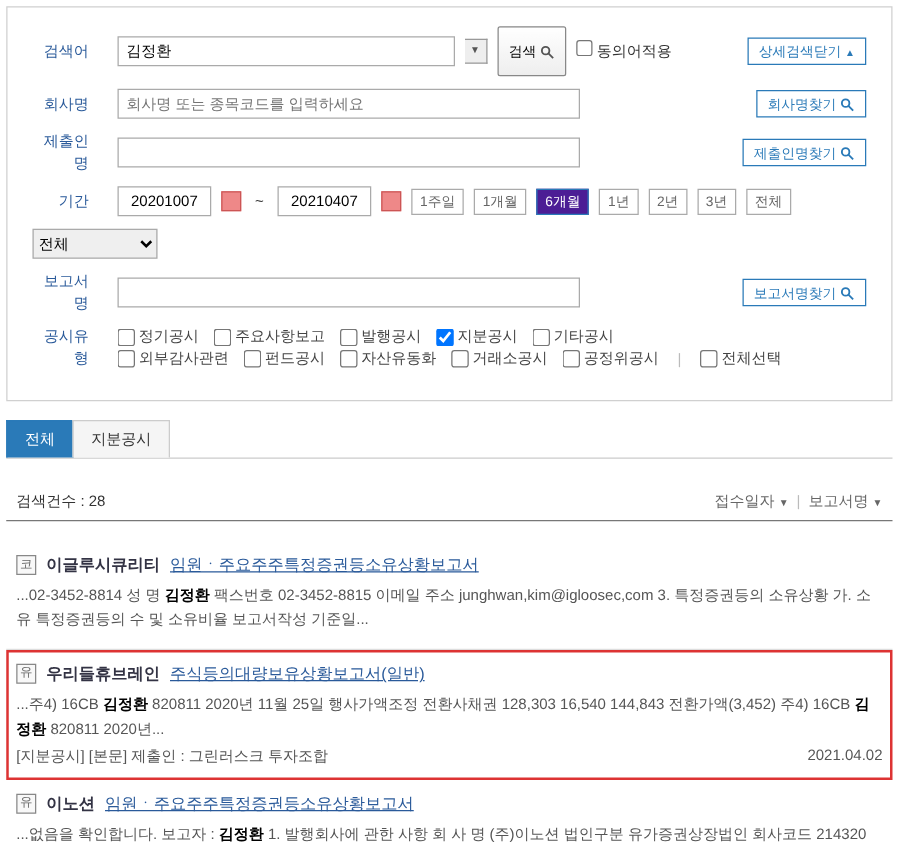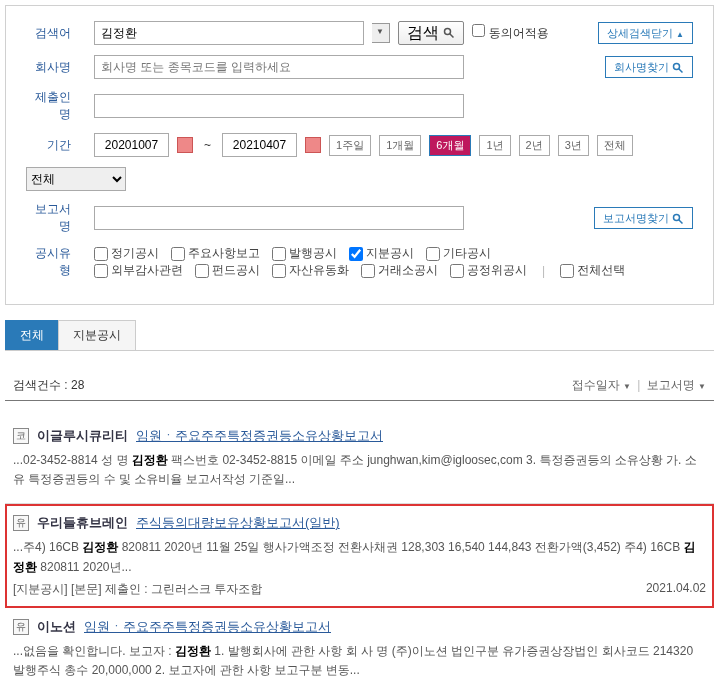--- a/index.html
+++ b/index.html
@@ -7,24 +7,24 @@
 .search-panel{border:1px solid #d0d0d0;margin:5px;padding:15px 20px}
 .row{display:flex;align-items:center;margin-bottom:10px;gap:8px}
 .label{width:60px;color:#2a5a9a;font-weight:normal;text-align:right;padding-right:15px;font-size:12px}
 .input-text{border:1px solid #aaa;height:24px;padding:2px 6px;font-size:12px}
 .input-search{width:270px}
 .input-company{width:370px;color:#999}
 .input-name{width:370px}
 .input-date{width:75px;text-align:center}
 .input-doc{width:370px}
 .select{border:1px solid #aaa;height:24px;font-size:12px;width:100px}
-.btn{border:1px solid #888;background:linear-gradient(#fff,#eee);height:24px;padding:0 8px;font-size:16px;cursor:pointer;border-radius:2px}
+.btn{border:1px solid #888;background:linear-gradient(#fff,#eee);height:40px;padding:0 8px;font-size:11px;cursor:pointer;border-radius:2px}
 .btn-outline{border:1px solid #2a7ab8;color:#2a7ab8;background:#fff;height:22px;padding:0 8px;font-size:11px;cursor:pointer}
 .btn-period{border:1px solid #aaa;background:#fff;padding:2px 6px;font-size:11px;cursor:pointer;color:#666}
-.btn-period.active{background:#be185d;color:#fff;border-color:#2a7ab8}
+.btn-period.active{background:#4c1d95;color:#fff;border-color:#2a7ab8}
 .dash{padding:0 3px}
 .cal-icon{display:inline-block;width:16px;height:16px;background:#e88;border:1px solid #c55;vertical-align:middle}
 .drop-icon{display:inline-block;width:18px;height:20px;background:#eee;border:1px solid #999;border-left:none;vertical-align:middle;position:relative}
 .drop-icon::after{content:"▼";font-size:8px;position:absolute;top:3px;left:4px;color:#555}
 .checkbox-row{display:flex;align-items:center;flex-wrap:wrap;gap:12px}
 .checkbox-row label{display:flex;align-items:center;gap:3px;font-size:12px;color:#444}
 .checkbox-row input{width:14px;height:14px}
 .disc-types{margin-top:5px}
 .sep{color:#bbb;padding:0 3px}
 .tabs{margin:15px 5px 0;border-bottom:1px solid #ccc;display:flex}
@@ -72,20 +72,24 @@
     <button class="btn-outline"><span>회사명찾기</span> <svg class="mag" viewBox="0 0 16 16">
           <circle cx="6" cy="6" r="4" fill="none" stroke="#2a7ab8" stroke-width="2"></circle>
           <line x1="9" y1="9" x2="14" y2="14" stroke="#2a7ab8" stroke-width="2"></line>
         </svg></button>
   </div>
 
   <div class="row">
     <div class="label">제출인명</div>
     <input class="input-text input-name" style="">
     <div class="spacer"></div>
+    <button class="btn-outline"><span>제출인명찾기</span> <svg class="mag" viewBox="0 0 16 16">
+          <circle cx="6" cy="6" r="4" fill="none" stroke="#2a7ab8" stroke-width="2"></circle>
+          <line x1="9" y1="9" x2="14" y2="14" stroke="#2a7ab8" stroke-width="2"></line>
+        </svg></button>
   </div>
 
   <div class="row">
     <div class="label">기간</div>
     <input class="input-text input-date" value="20201007" style="">
     <span class="cal-icon"></span>
     <span class="dash">~</span>
     <input class="input-text input-date" value="20210407" style="">
     <span class="cal-icon"></span>
     <button class="btn-period">1주일</button>

